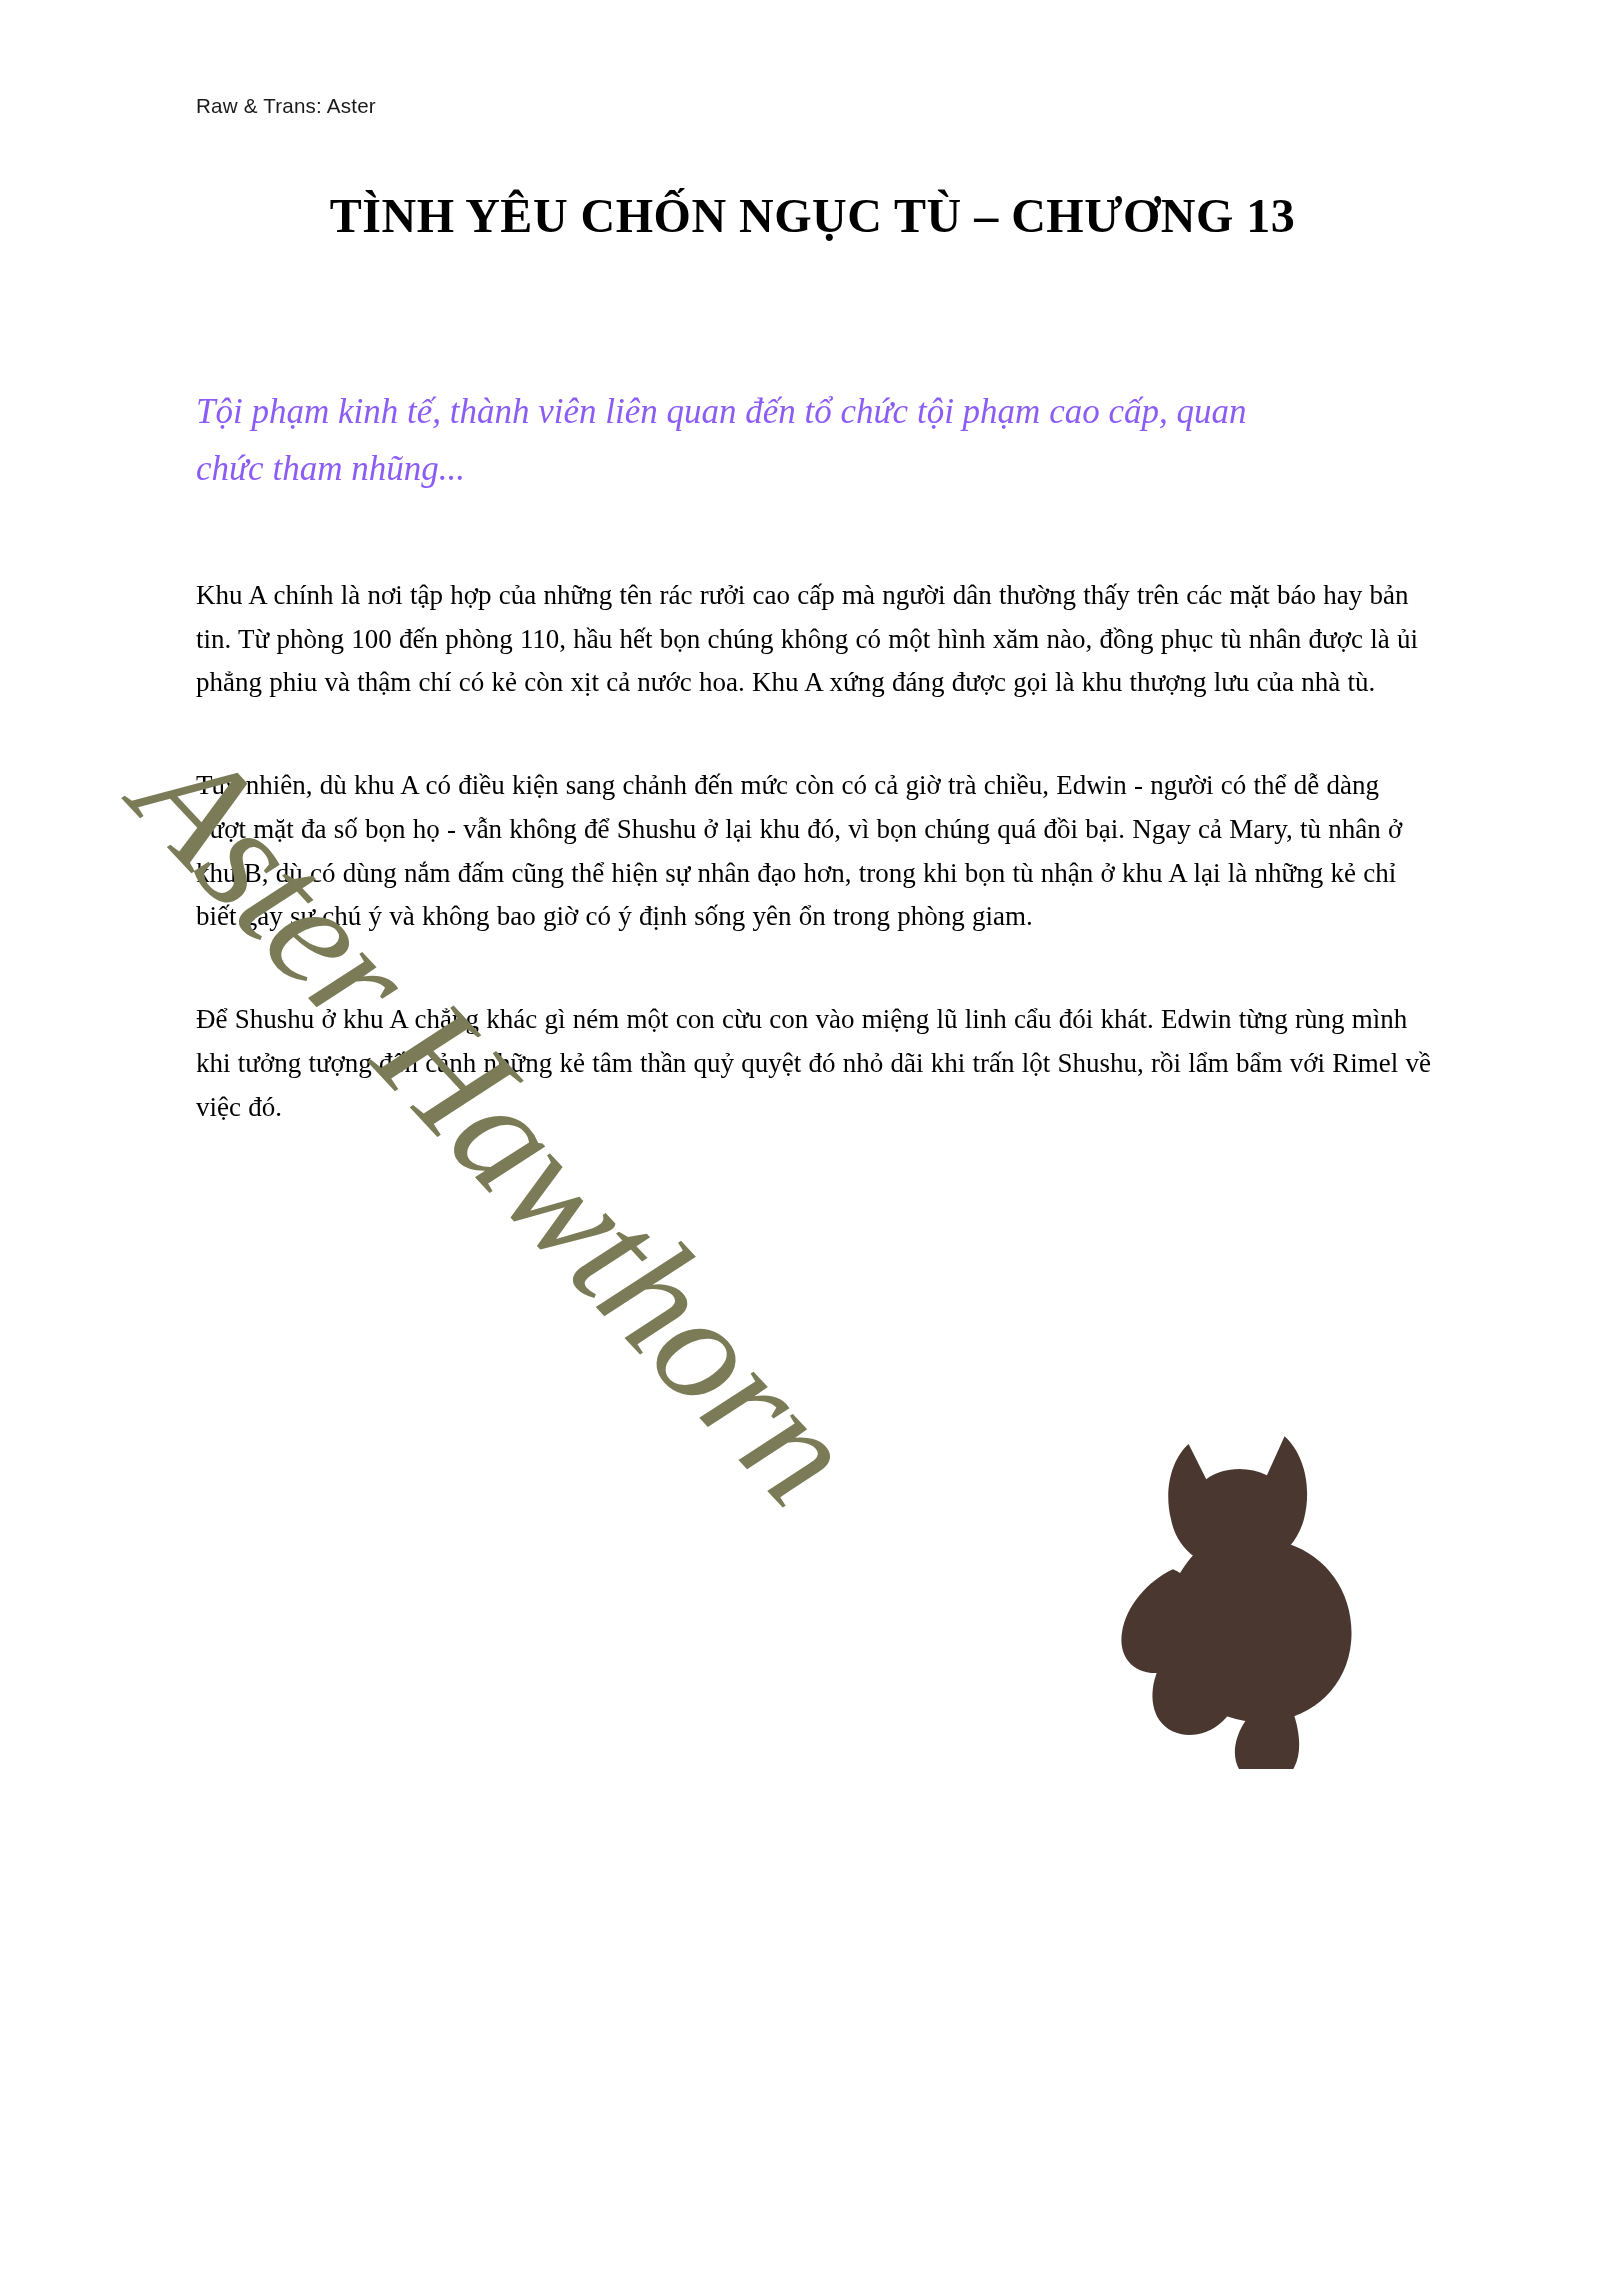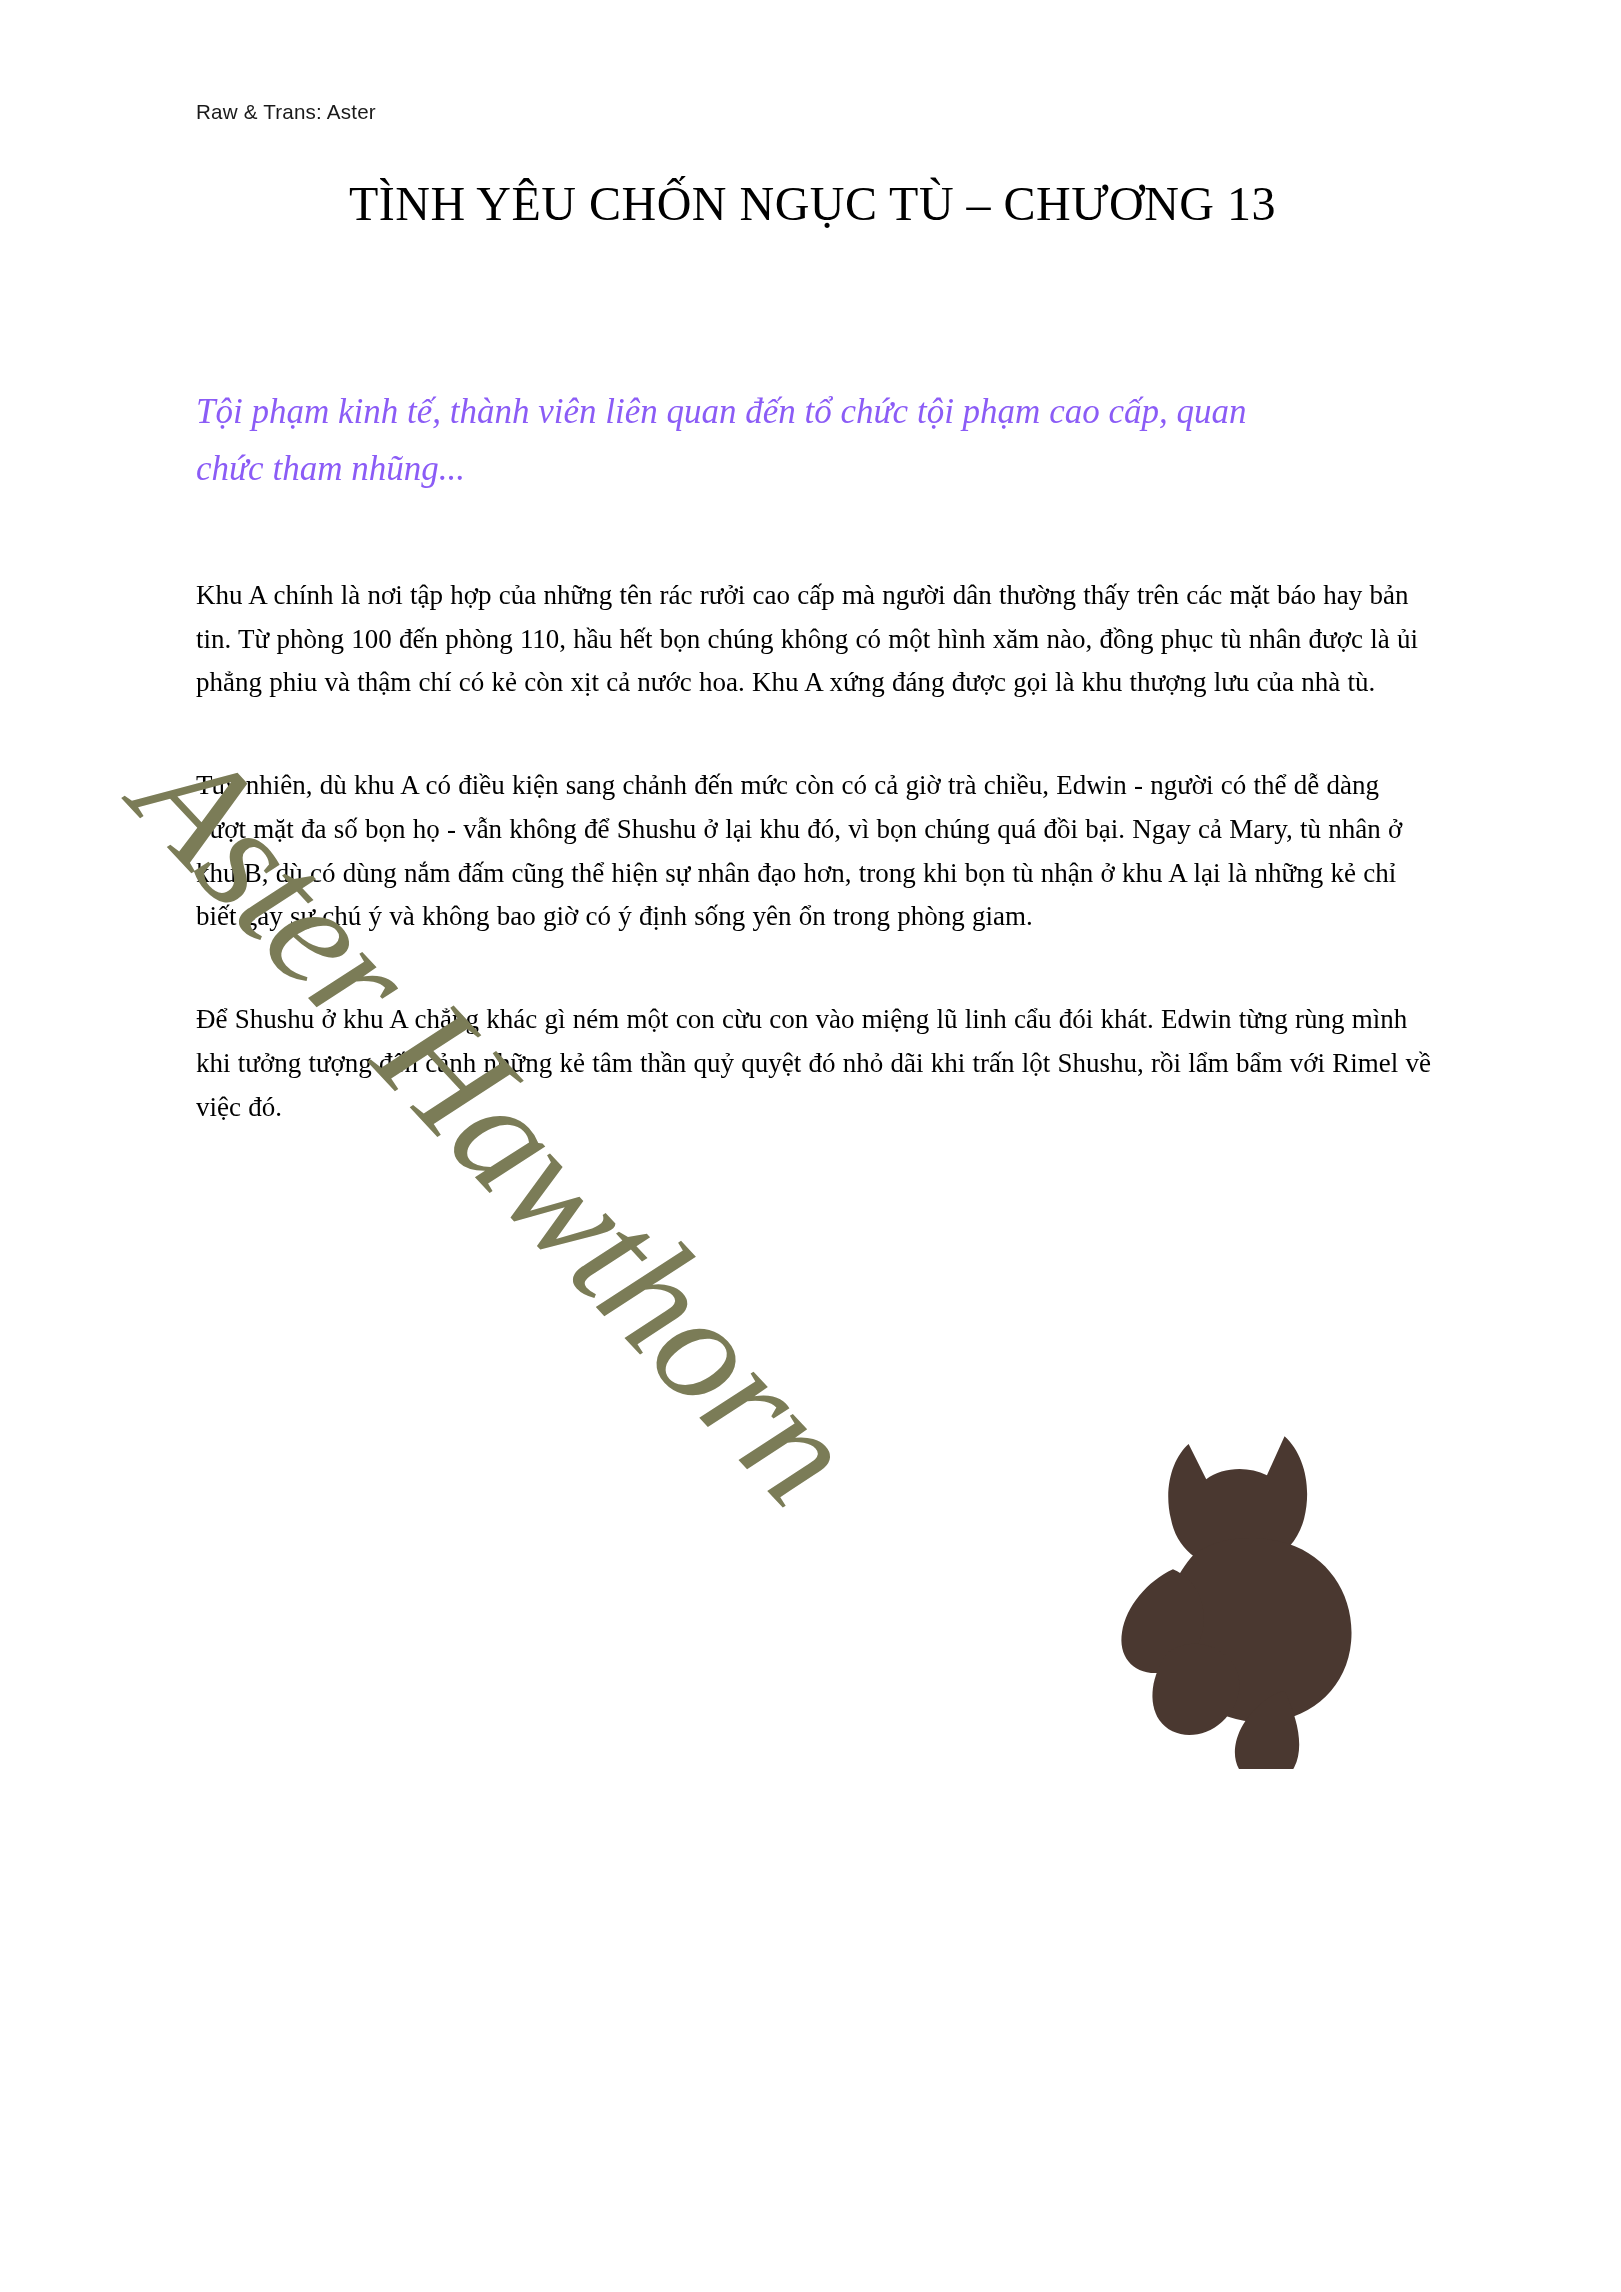--- a/index.html
+++ b/index.html
@@ -14,45 +14,45 @@
     height: 2293px;
     background: #ffffff;
     overflow: hidden;
     font-family: "Liberation Serif", "DejaVu Serif", serif;
   }
 
   
   .running-header {
     position: absolute;
     left: 196px;
-    top: 100px;
+    top: 94px;
     font-family: "Liberation Sans", "DejaVu Sans", sans-serif;
     font-size: 20.6px;
     line-height: 1.2;
     color: #1a1a1a;
     letter-spacing: 0.2px;
     white-space: nowrap;
   }
 
   
   .content {
     position: absolute;
     left: 196px;
     top: 176px;
     width: 1233px;
   }
 
   .doc-title {
     font-family: "Liberation Serif", "DejaVu Serif", serif;
-    font-weight: normal;
+    font-weight: bold;
     font-size: 48px;
     line-height: 1.15;
     text-align: center;
     color: #000000;
-    margin: 0;
+    margin: 12px;
     padding: 0;
     letter-spacing: 0.5px;
     white-space: nowrap;
   }
 
   .subtitle {
     font-family: "Liberation Serif", "DejaVu Serif", serif;
     font-style: italic;
     font-size: 35px;
     line-height: 1.62;

